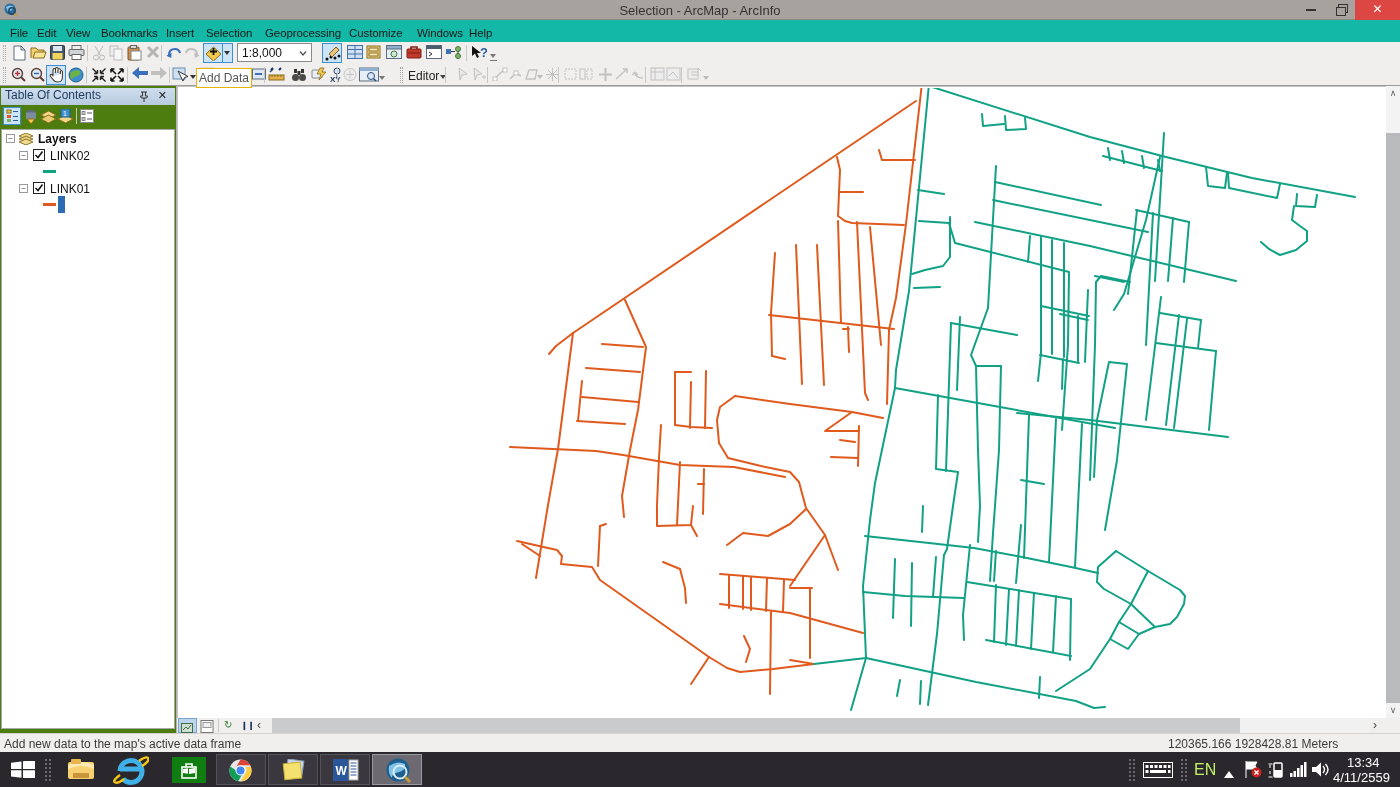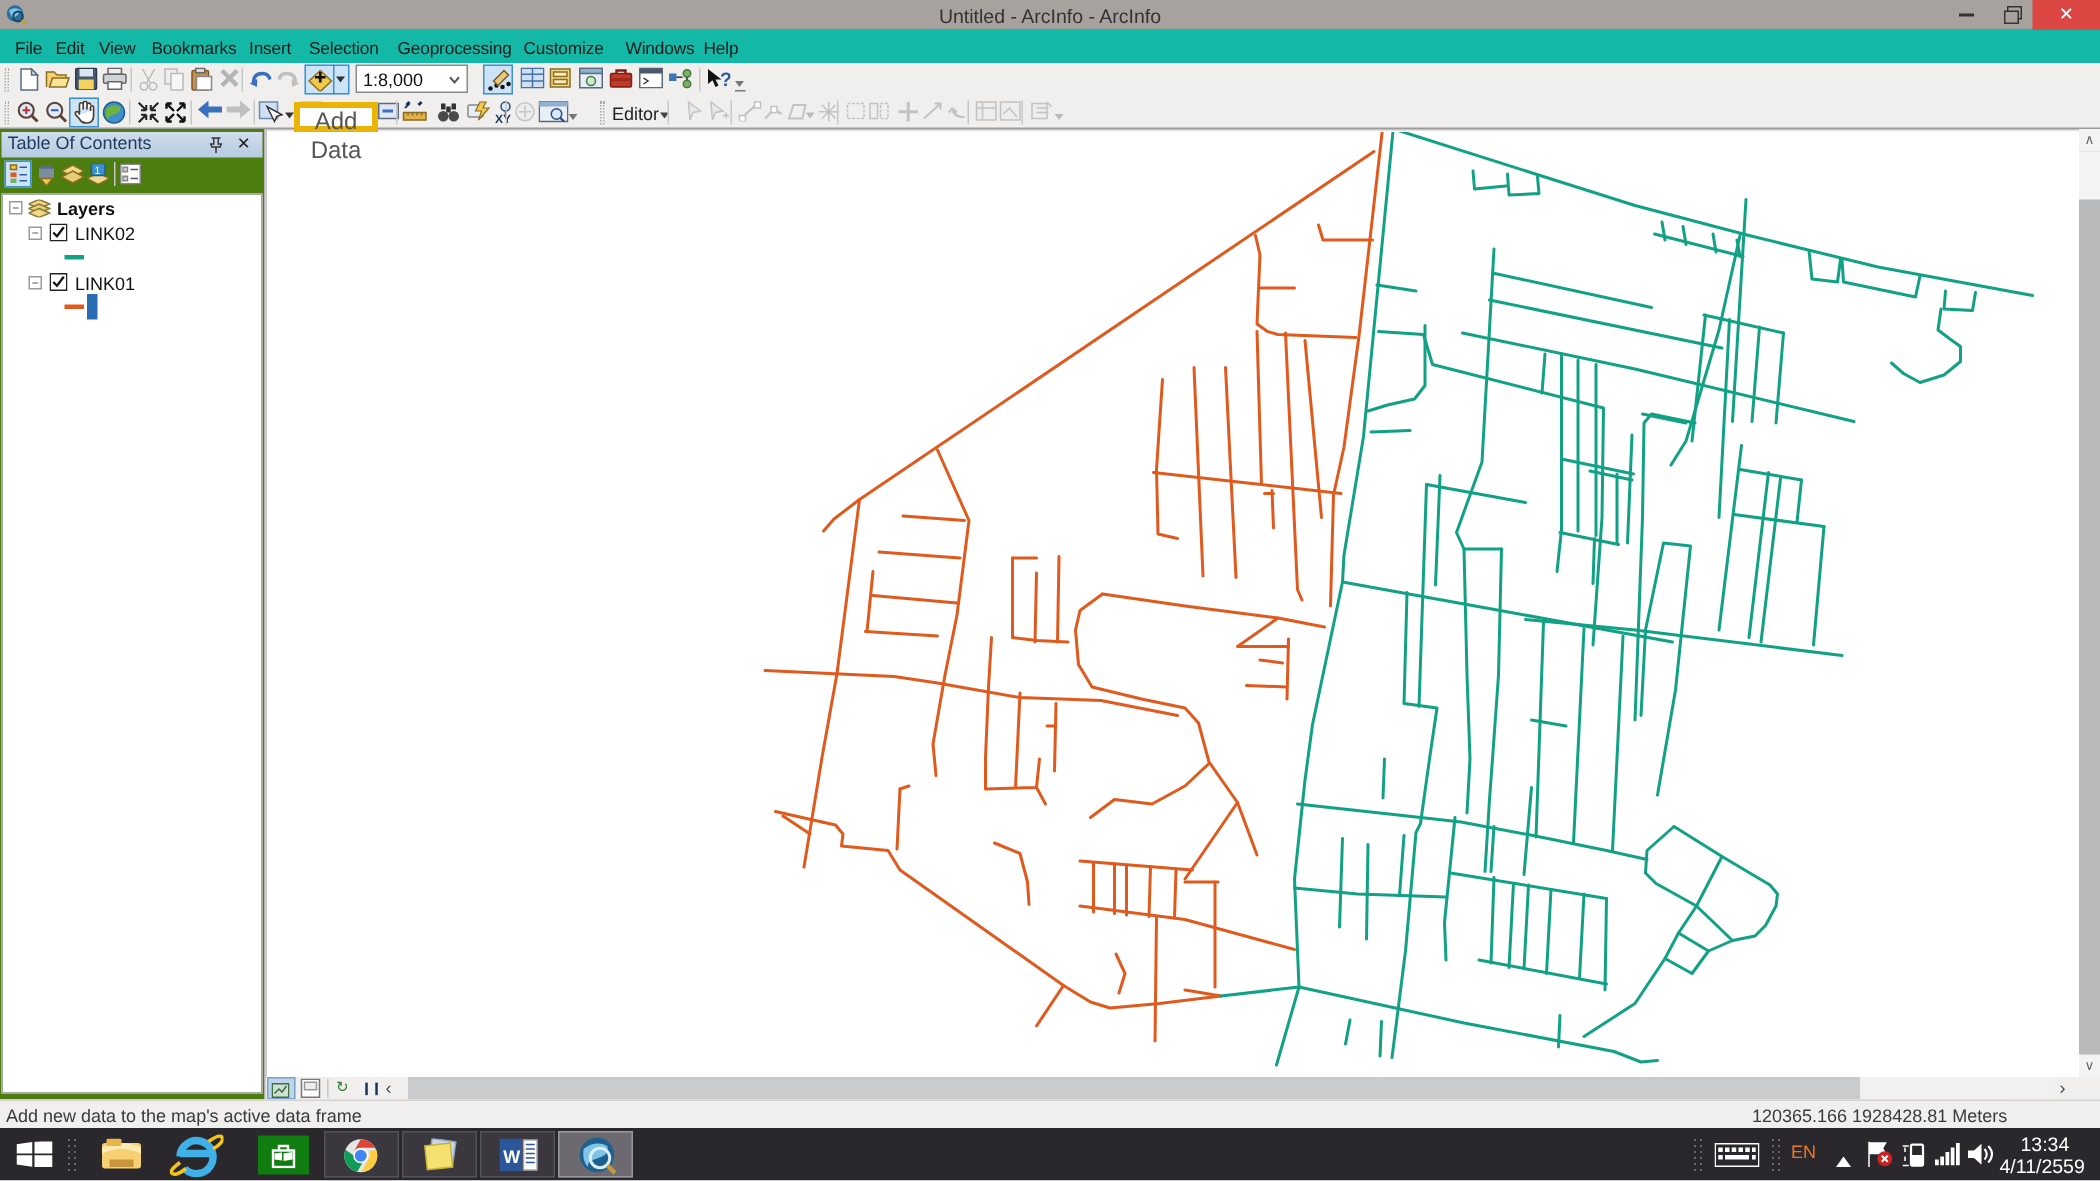--- a/index.html
+++ b/index.html
@@ -37,21 +37,21 @@
 </style></head><body>
 <div id="app">
 
 <div id="titlebar">
   <svg class="abs" style="left:4px;top:3px" width="14" height="14" viewBox="0 0 14 14">
         <circle cx="6" cy="6" r="5.5" fill="#2d6d9e"></circle>
         <path d="M2 4 Q6 1 10 4 Q8 8 4 9 Z" fill="#7fc4e8"></path>
         <circle cx="8" cy="8" r="3.2" fill="none" stroke="#1b4864" stroke-width="1.5"></circle>
         <line x1="10.5" y1="10.5" x2="13" y2="13" stroke="#c59a3d" stroke-width="2"></line>
       </svg>
-  <div id="title">Untitled - ArcInfo - ArcInfo</div>
+  <div id="title">Selection - ArcMap - ArcInfo</div>
   <div class="abs" style="right:84px;top:9px;width:10px;height:2px;background:#333"></div>
   <svg class="abs" style="right:52px;top:4px" width="12" height="12" viewBox="0 0 12 12">
         <rect x="2.5" y="0.5" width="9" height="8" fill="none" stroke="#333"></rect>
         <rect x="0.5" y="3.5" width="9" height="8" fill="#a8a29e" stroke="#333"></rect>
       </svg>
   <div id="closebtn">✕</div>
 </div>
 
 <div id="menubar">
   <span style="left:10px">File</span>
@@ -584,21 +584,21 @@
       <div class="abs" style="left:95px;top:0px;width:1068px;height:15px;background:#c9cbcd"></div>
       <div class="abs" style="left:1063px;top:0px;width:130px;height:15px;background:#f1f1f1"></div>
       <div class="abs" style="left:1196px;top:0px;color:#444;font-size:12px">›</div>
     </div>
 
 <div id="statusbar">
   <span style="position:absolute;left:4px;top:3px">Add new data to the map's active data frame</span>
   <span style="position:absolute;left:1168px;top:3px">120365.166  1928428.81 Meters</span>
 </div>
 
-<div id="tooltip" style="position:absolute;left:196px;top:68px;width:56px;height:20px;background:#fff;border:4px solid #eab308;font-size:16px;color:#555;text-align:center;line-height:19px;z-index:50">Add Data</div>
+<div id="tooltip" style="position:absolute;left:196px;top:68px;width:56px;height:20px;background:#fff;border:1px solid #eab308;font-size:12px;color:#555;text-align:center;line-height:19px;z-index:50">Add Data</div>
 
 <div id="taskbar">
       <svg class="abs" style="left:11px;top:9px" width="24" height="17" viewBox="0 0 24 17">
         <g fill="#fff">
           <polygon points="0,1.8 10.5,0.4 10.5,8 0,8"></polygon>
           <polygon points="12,0.2 24,-1 24,8 12,8"></polygon>
           <polygon points="0,9.2 10.5,9.2 10.5,16.8 0,15.4"></polygon>
           <polygon points="12,9.2 24,9.2 24,18 12,17"></polygon>
         </g>
       </svg>
@@ -657,21 +657,21 @@
           <rect x="11.5" y="3" width="3" height="3"></rect>
           <rect x="16" y="3" width="3" height="3"></rect>
           <rect x="20.5" y="3" width="3" height="3"></rect>
           <rect x="25" y="3" width="2.5" height="3"></rect>
           <rect x="2.5" y="8" width="3" height="3"></rect>
           <rect x="7" y="8" width="16" height="3"></rect>
           <rect x="25" y="8" width="2.5" height="3"></rect>
         </g>
       </svg>
       <div class="abs" style="left:1180px;top:6px;width:8px;height:24px;background-image:radial-gradient(#6a686c 1px, transparent 1px);background-size:4px 4px"></div>
-      <div class="abs" style="left:1194px;top:9px;font-size:12px;color:#f97316">EN</div>
+      <div class="abs" style="left:1194px;top:9px;font-size:16px;color:#bef264">EN</div>
       <div class="abs" style="left:1224px;top:14px;width:0;height:0;border:5px solid transparent;border-bottom:7px solid #fff"></div>
       <svg class="abs" style="left:1244px;top:9px" width="18" height="17" viewBox="0 0 18 17">
         <path d="M2 0 V17 M2 1 H13 L11 4.5 L13 8 H2" fill="#fff" stroke="#fff"></path>
         <circle cx="12.5" cy="11.5" r="5" fill="#cc2222"></circle>
         <path d="M10.5 9.5 L14.5 13.5 M14.5 9.5 L10.5 13.5" stroke="#fff" stroke-width="1.4"></path>
       </svg>
       <svg class="abs" style="left:1268px;top:9px" width="16" height="17" viewBox="0 0 16 17">
         <rect x="6" y="2" width="8" height="14" rx="1" fill="none" stroke="#fff" stroke-width="1.5"></rect>
         <rect x="6" y="9" width="8" height="7" fill="#fff"></rect>
         <path d="M2 4 v3 M2 10 v3 M4.5 3 h-4 M4.5 16 h-4" stroke="#fff"></path>

